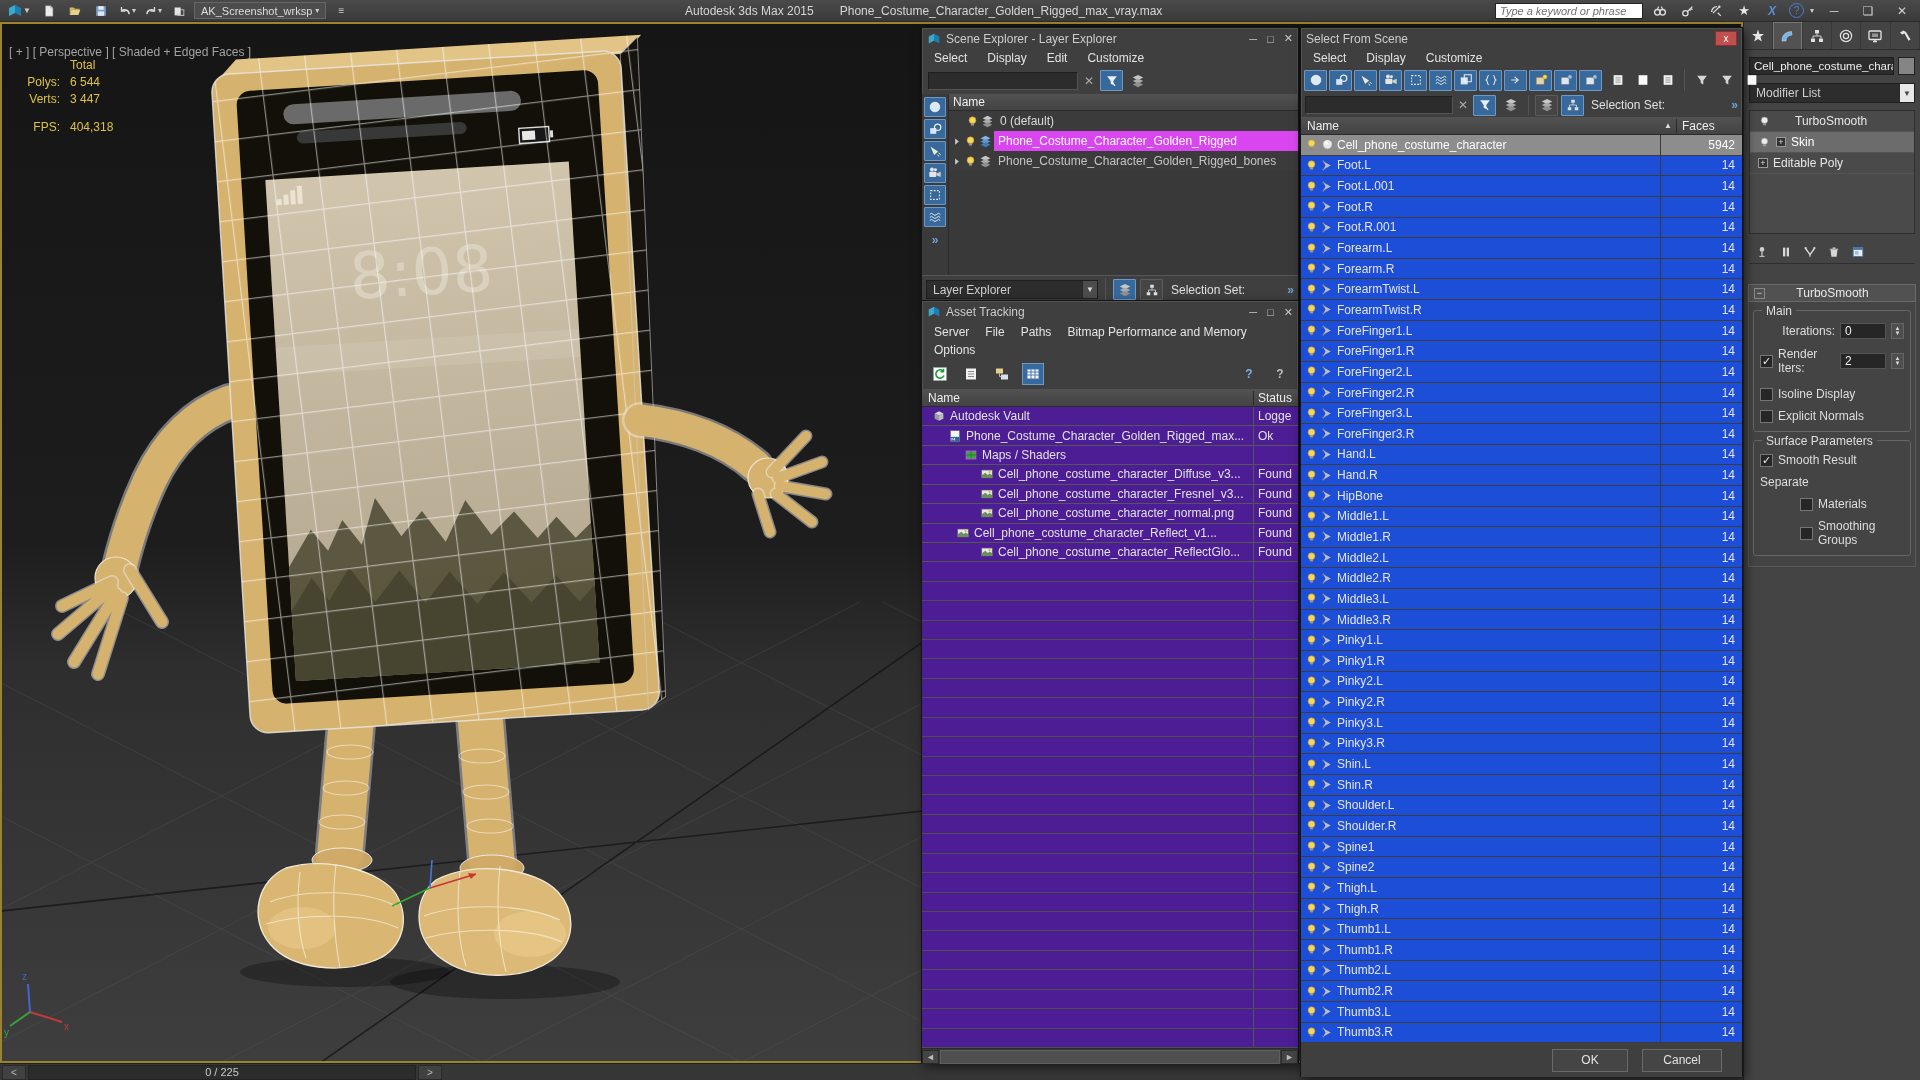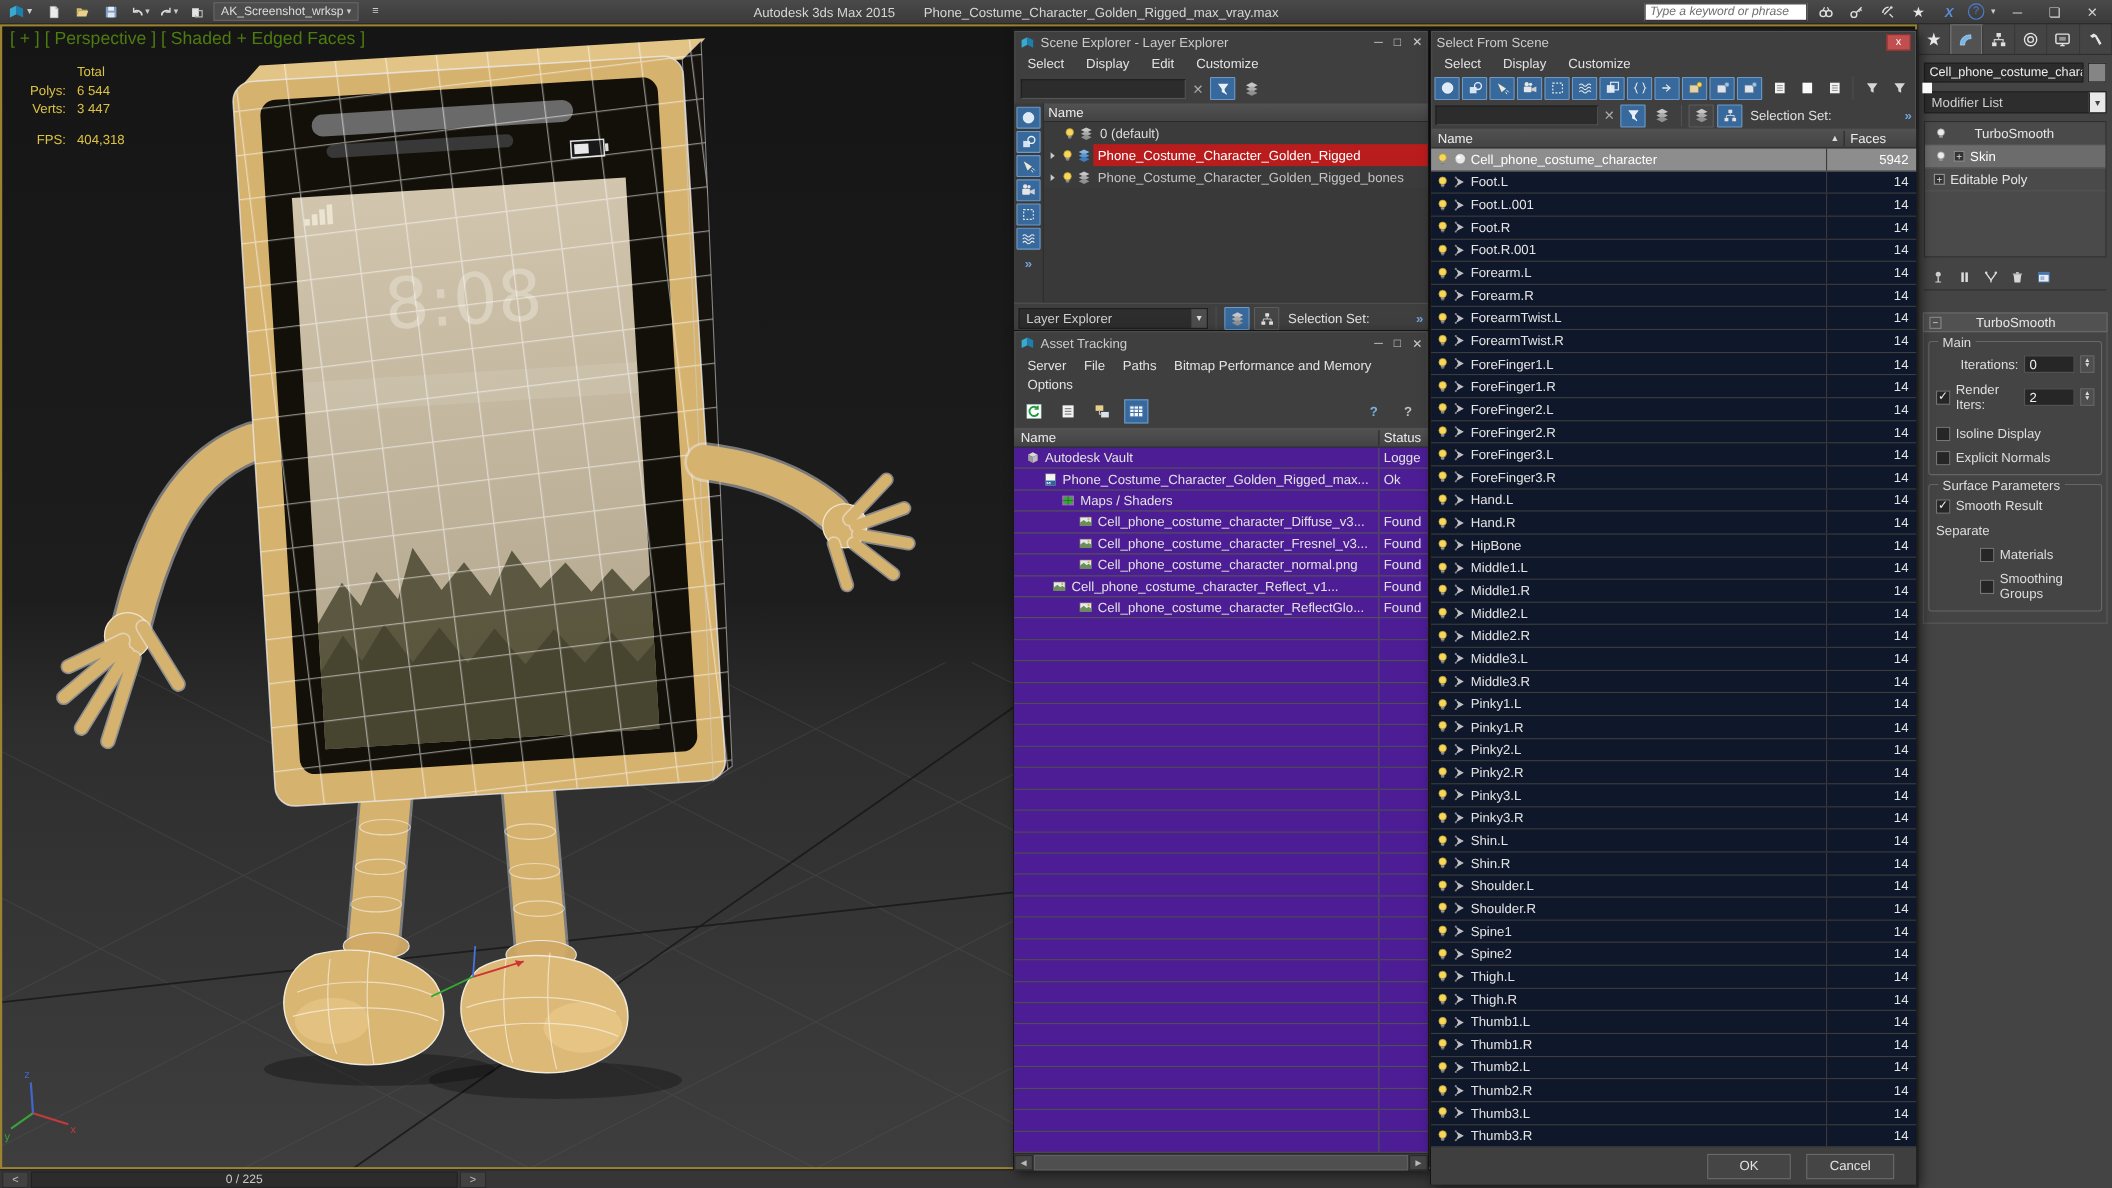--- a/index.html
+++ b/index.html
@@ -14,21 +14,21 @@
 .tb-title{flex:1;display:flex;justify-content:center;gap:26px;color:#d6d6d6;font-size:12px}
 .tb-right{display:flex;align-items:center;gap:6px;padding-right:4px}
 .tb-search{width:148px;height:16px;border:1px solid #222;background:#fff;color:#333;font-size:11px;padding:0 4px}
 .tb-search::placeholder{color:#6f6f6f;font-style:italic}
 .winctl{width:28px;height:18px;display:flex;align-items:center;justify-content:center;color:#d2d2d2;font-size:12px}
 .wsp{display:flex;align-items:center;gap:3px;background:#4d4d4d;border:1px solid #666;height:17px;padding:0 6px;color:#ddd;font-size:11px}
 .caret{font-size:8px;color:#ccc}
 
 .viewport{position:absolute;left:0;top:22px;width:1743px;height:1041px;background:#181818;overflow:hidden}
 .vp-frame{position:absolute;left:0;top:22px;width:1743px;height:1041px;border:2px solid #9c832f;pointer-events:none;z-index:6}
-.vp-label{position:absolute;left:9px;top:5px;color:#4d7c0f;font-size:16px;z-index:4}
+.vp-label{position:absolute;left:9px;top:23px;color:#a3a3a3;font-size:12px;z-index:4}
 .vp-stats{position:absolute;left:12px;top:36px;z-index:4;color:#dcc243;font-size:12px;display:grid;grid-template-columns:48px auto;column-gap:10px;row-gap:3px}
 .vp-stats .lab{text-align:right}
 .fpsgap{height:8px;grid-column:1/3}
 
 .trackbar{position:absolute;left:0;top:1063px;width:1743px;height:17px;background:#363636;border-top:1px solid #222;z-index:7;display:flex;align-items:center}
 .tbtn{width:24px;height:15px;margin:0 2px;background:#414141;border:1px solid #2a2a2a;color:#bbb;font-size:10px;display:flex;align-items:center;justify-content:center}
 .tfield{width:388px;height:15px;background:#2c2c2c;border:1px solid #222;color:#c9c9c9;display:flex;align-items:center;justify-content:center;font-size:11px}
 
 .win{position:absolute;background:#3f3f3f;border:1px solid #141414;box-shadow:inset 0 0 0 1px #525252,3px 4px 10px rgba(0,0,0,.55);z-index:10}
 .wtitle{height:21px;display:flex;align-items:center;gap:5px;padding:0 5px;color:#cccccc;font-size:12px}
@@ -48,41 +48,41 @@
 .sunken{background:#2c2c2c;border:1px solid #1f1f1f;border-bottom-color:#555;border-right-color:#555}
 .lheader{background:linear-gradient(#525252,#434343);border-bottom:1px solid #2a2a2a;color:#eee;display:flex;align-items:center}
 
 .se-search{display:flex;align-items:center;gap:3px;padding:3px 6px}
 .se-body{display:flex;height:181px}
 .se-strip{width:27px;background:#3a3a3a;border-right:1px solid #2c2c2c;display:flex;flex-direction:column;align-items:center;padding-top:3px;gap:2px}
 .se-strip .iconbtn{width:22px;height:20px}
 .se-list{flex:1;background:#3b3b3b;display:flex;flex-direction:column}
 .se-row{height:20px;display:flex;align-items:center;gap:2px;padding-left:3px}
 .se-rowname{flex:1;align-self:stretch;display:flex;align-items:center;padding-left:4px;color:#dcdcdc}
-.se-row .sel{background:#b91c1c;color:#fff}
+.se-row .sel{background:#d946ef;color:#fff}
 .se-bottom{height:28px;border-top:1px solid #565656;display:flex;align-items:center;gap:4px;padding:0 4px;background:#3f3f3f}
 .combo{height:19px;background:#2d2d2d;border:1px solid #1f1f1f;color:#cfcfcf;display:flex;align-items:center}
 .combo .cval{padding:0 6px;flex:1}
 .combo .cbtn{width:15px;align-self:stretch;background:#4d4d4d;border-left:1px solid #2a2a2a;display:flex;align-items:center;justify-content:center;font-size:8px;color:#ddd}
 
 .at-toolbar{height:30px;display:flex;align-items:center;gap:9px;padding:0 7px}
 .at-tbtn{width:22px;height:22px;display:flex;align-items:center;justify-content:center;border:1px solid transparent}
 .at-tbtn.hl{border-color:#6e99c6;background:#38699c}
 .at-rows{display:flex;flex-direction:column;background:#4c1d95}
 .at-row{flex:1;min-height:0;display:flex;align-items:center;border-bottom:1px solid #555;color:#e2e2e2}
 .at-row.empty{border-bottom:1px solid #4e4e4e}
 .at-name{flex:1;display:flex;align-items:center;gap:4px;overflow:hidden;white-space:nowrap}
 .at-status{width:45px;align-self:stretch;display:flex;align-items:center;border-left:1px solid #555;padding-left:4px;overflow:hidden;white-space:nowrap}
 .at-scroll{height:16px;background:#383838;border-top:1px solid #2a2a2a;display:flex;align-items:center}
 .at-sbtn{width:17px;height:14px;background:#454545;border:1px solid #2a2a2a;color:#bbb;font-size:9px;display:flex;align-items:center;justify-content:center}
 .at-thumb{flex:1;height:14px;background:#4f4f4f;border:1px solid #5f5f5f;margin:0 1px}
 
 .sfs-toolbar{height:26px;display:flex;align-items:center;gap:2px;padding:0 3px}
 .sfs-search{height:24px;display:flex;align-items:center;gap:3px;padding:0 4px}
-.sfs-rows{display:flex;flex-direction:column;height:908px;background:#0f172a}
+.sfs-rows{display:flex;flex-direction:column;height:908px;background:#1d4ed8}
 .sfs-row{flex:1;min-height:0;display:flex;align-items:center;gap:3px;padding-left:4px;border-bottom:1px solid #3c3c3c;color:#e4e4e4}
 .sfs-row.sel{background:#8d8d8d;color:#fdfdfd}
 .sfs-name{flex:1;overflow:hidden;white-space:nowrap}
 .sfs-faces{width:82px;align-self:stretch;display:flex;align-items:center;justify-content:flex-end;padding-right:7px;border-left:1px solid #3a3a3a}
 .sfs-footer{height:34px;display:flex;align-items:center;justify-content:flex-end;gap:14px;padding-right:8px;background:#3f3f3f}
 .btn{width:76px;height:23px;background:#454545;border:1px solid #6a6a6a;color:#e2e2e2;font-size:12px;font-family:inherit}
 .redx{width:22px;height:15px;background:#c14f4f;border:1px solid #8c2f2f;color:#fff;font-size:10px;display:flex;align-items:center;justify-content:center}
 .sortglyph{font-size:8px;color:#ddd;margin-right:4px}
 
 .cmdpanel{position:absolute;left:1743px;top:22px;width:177px;height:1058px;background:#444;z-index:9;border-left:1px solid #2a2a2a;font-size:12px}

